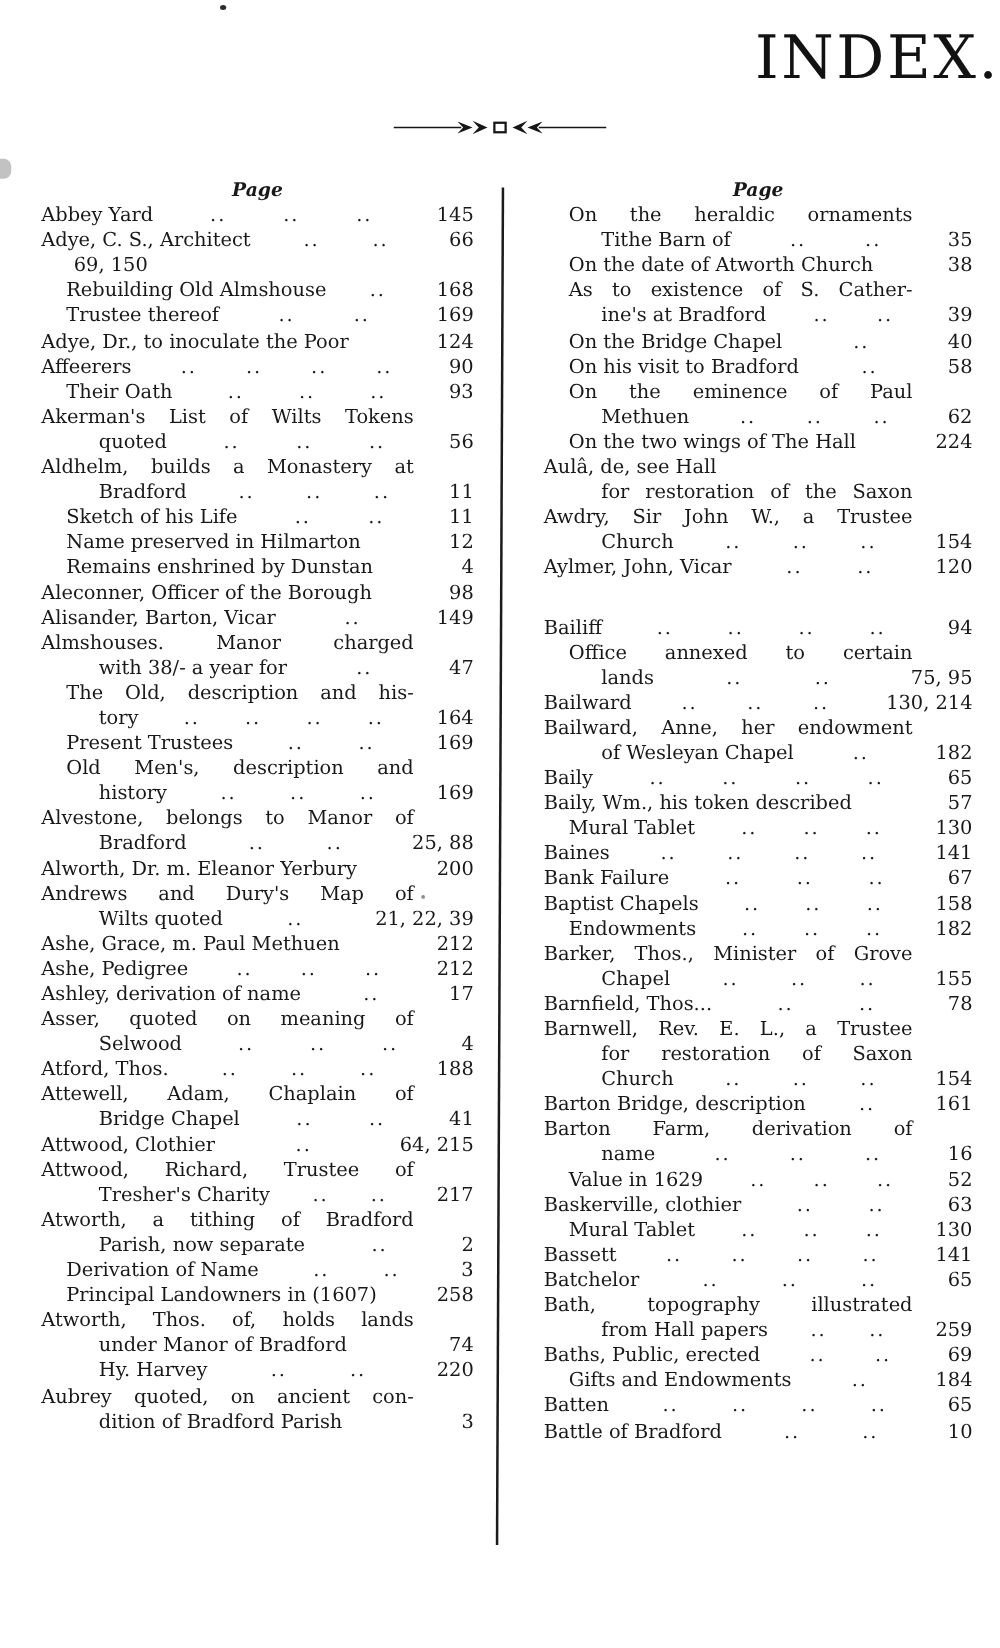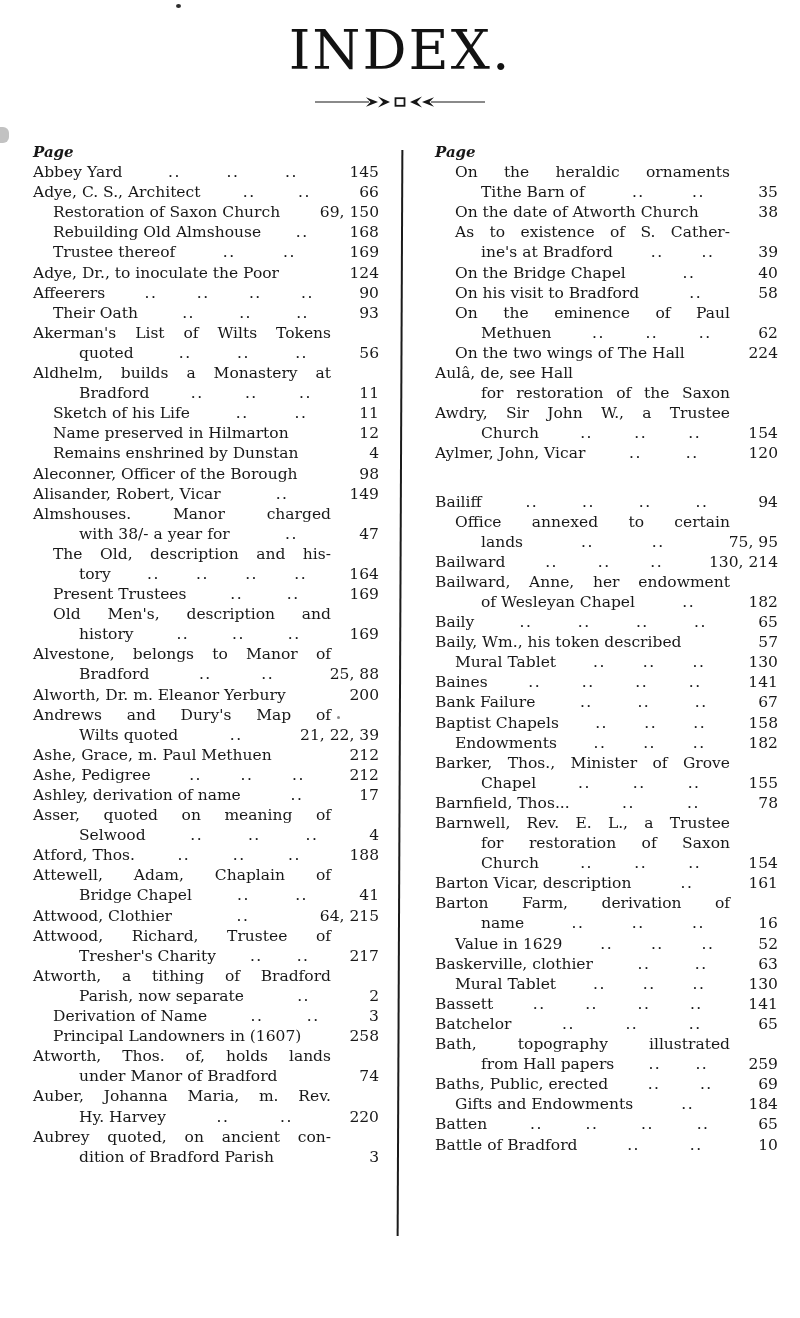--- a/index.html
+++ b/index.html
@@ -7,40 +7,40 @@
     width:800px;height:1318px;
     background:#ffffff;
     font-family:"DejaVu Serif","Liberation Serif",serif;
     color:#181818;
     position:relative;
     overflow:hidden;
   }
   .page{position:absolute;inset:0;}
   .title{
     position:absolute;top:18px;left:0;width:800px;
-    margin:0;text-align:center;
-    font-size:55px;font-weight:normal;letter-spacing:2px;
+    margin:0;text-align:right;
+    font-size:48px;font-weight:normal;letter-spacing:2px;
     color:#121212;
   }
   .ornament{
     position:absolute;top:94px;left:0;width:800px;
     text-align:center;line-height:0;
   }
   .divider{
     position:absolute;left:399px;top:150px;width:2px;height:1086px;
     background:#1b1b1b;transform:rotate(0.25deg);
   }
   .col{
     position:absolute;top:142px;
     font-size:15.5px;line-height:20.1px;
   }
   .col-left{left:33px;width:346px;}
   .col-right{left:435px;width:343px;}
   .pagehead{
-    height:20.1px;text-align:left;
+    height:20.1px;text-align:center;
     font-style:italic;font-weight:bold;font-size:15px;
   }
   .line{
     height:20.1px;
     display:flex;justify-content:space-between;align-items:baseline;
   }
   .line .t{white-space:pre;}
   .line .p{white-space:pre;margin-left:6px;}
   .line .dots{letter-spacing:1.5px;}
   .i1{padding-left:20px;}
@@ -80,21 +80,20 @@
         <span class="dots">..</span>
         <span class="p">145</span>
       </div>
       <div class="line">
         <span class="t">Adye, C. S., Architect</span>
         <span class="dots">..</span>
         <span class="dots">..</span>
         <span class="p">66</span>
       </div>
       <div class="line i1">
-        <span class="t">Restoration of Saxon Church</span>
         <span class="p">69, 150</span>
       </div>
       <div class="line i1">
         <span class="t">Rebuilding Old Almshouse</span>
         <span class="dots">..</span>
         <span class="p">168</span>
       </div>
       <div class="line i1">
         <span class="t">Trustee thereof</span>
         <span class="dots">..</span>
@@ -152,21 +151,21 @@
       </div>
       <div class="line i1">
         <span class="t">Remains enshrined by Dunstan</span>
         <span class="p">4</span>
       </div>
       <div class="line">
         <span class="t">Aleconner, Officer of the Borough</span>
         <span class="p">98</span>
       </div>
       <div class="line">
-        <span class="t">Alisander, Robert, Vicar</span>
+        <span class="t">Alisander, Barton, Vicar</span>
         <span class="dots">..</span>
         <span class="p">149</span>
       </div>
       <div class="line just">
         <span class="t">Almshouses. Manor charged</span>
       </div>
       <div class="line i2">
         <span class="t">with 38/- a year for</span>
         <span class="dots">..</span>
         <span class="p">47</span>
@@ -292,23 +291,20 @@
       <div class="line i1">
         <span class="t">Principal Landowners in (1607)</span>
         <span class="p">258</span>
       </div>
       <div class="line just">
         <span class="t">Atworth, Thos. of, holds lands</span>
       </div>
       <div class="line i2">
         <span class="t">under Manor of Bradford</span>
         <span class="p">74</span>
-      </div>
-      <div class="line just">
-        <span class="t">Auber, Johanna Maria, m. Rev.</span>
       </div>
       <div class="line i2">
         <span class="t">Hy. Harvey</span>
         <span class="dots">..</span>
         <span class="dots">..</span>
         <span class="p">220</span>
       </div>
       <div class="line just">
         <span class="t">Aubrey quoted, on ancient con-</span>
       </div>
@@ -492,21 +488,21 @@
         <span class="t">for restoration of Saxon</span>
       </div>
       <div class="line i2">
         <span class="t">Church</span>
         <span class="dots">..</span>
         <span class="dots">..</span>
         <span class="dots">..</span>
         <span class="p">154</span>
       </div>
       <div class="line">
-        <span class="t">Barton Vicar, description</span>
+        <span class="t">Barton Bridge, description</span>
         <span class="dots">..</span>
         <span class="p">161</span>
       </div>
       <div class="line just">
         <span class="t">Barton Farm, derivation of</span>
       </div>
       <div class="line i2">
         <span class="t">name</span>
         <span class="dots">..</span>
         <span class="dots">..</span>

